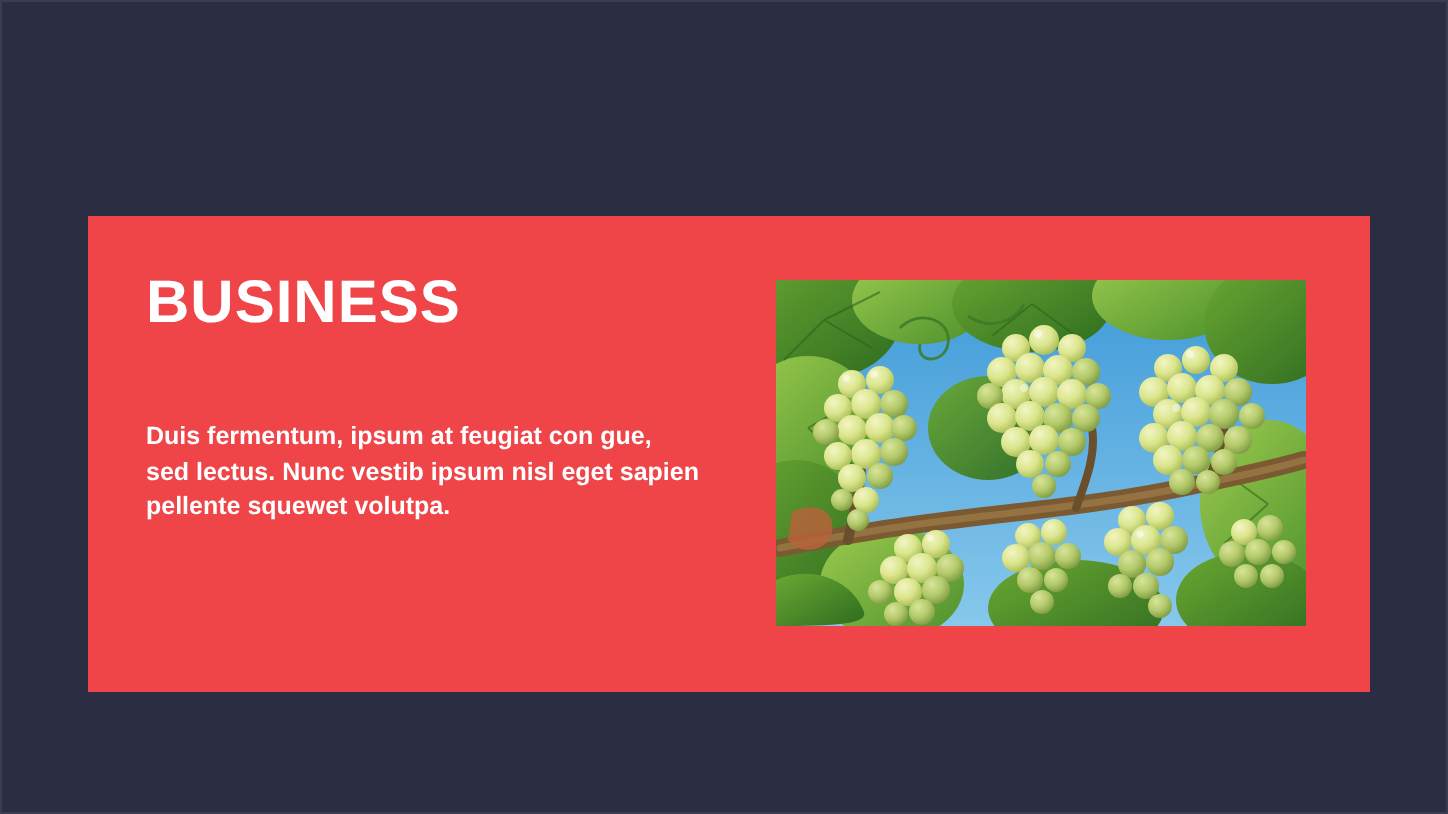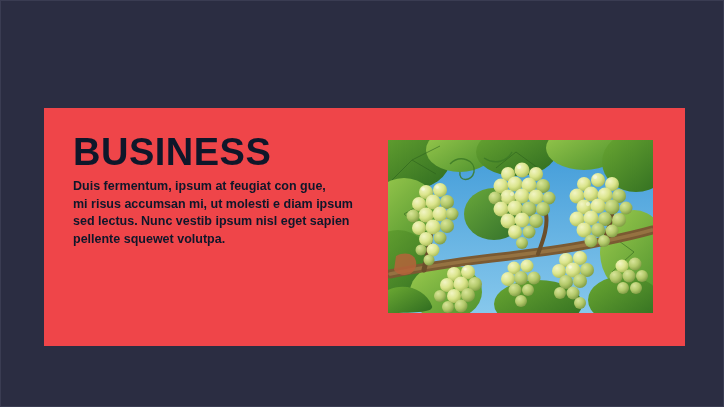--- a/index.html
+++ b/index.html
@@ -36,33 +36,33 @@
 
   
   #text-col {
     position: absolute;
     left: 29px;
     top: 22px;
     width: 320px;
   }
 
   .headline {
-    color: #0f172a;
+    color: #ffffff;
     font-family: "Liberation Sans", sans-serif;
     font-weight: bold;
-    font-size: 38px;
+    font-size: 30px;
     line-height: 44px;
     letter-spacing: 0.5px;
     white-space: nowrap;
     text-transform: uppercase;
   }
 
   #body-copy {
-    margin-top: 4px;
-    color: #0f172a;
+    margin-top: 36px;
+    color: #ffffff;
     font-family: "Liberation Sans", sans-serif;
     font-weight: bold;
     font-size: 12.5px;
     line-height: 17.5px;
   }
   #body-copy .line {
     display: block;
     white-space: nowrap;
   }
 
@@ -88,21 +88,20 @@
 <div id="slide">
 
   <div id="panel">
 
     <div id="text-col">
 
       <div class="headline">BUSINESS</div>
 
       <div id="body-copy">
         <span class="line">Duis fermentum, ipsum at feugiat con gue,</span>
-        <span class="line">mi risus accumsan mi, ut molesti e diam ipsum</span>
         <span class="line">sed lectus. Nunc vestib ipsum nisl eget sapien</span>
         <span class="line">pellente squewet volutpa.</span>
       </div>
 
     </div>
 
     <div id="photo">
       <svg viewBox="0 0 265 173" xmlns="http://www.w3.org/2000/svg" aria-hidden="true">
         <defs>
           <radialGradient id="gGrape" cx="35%" cy="30%" r="75%">

